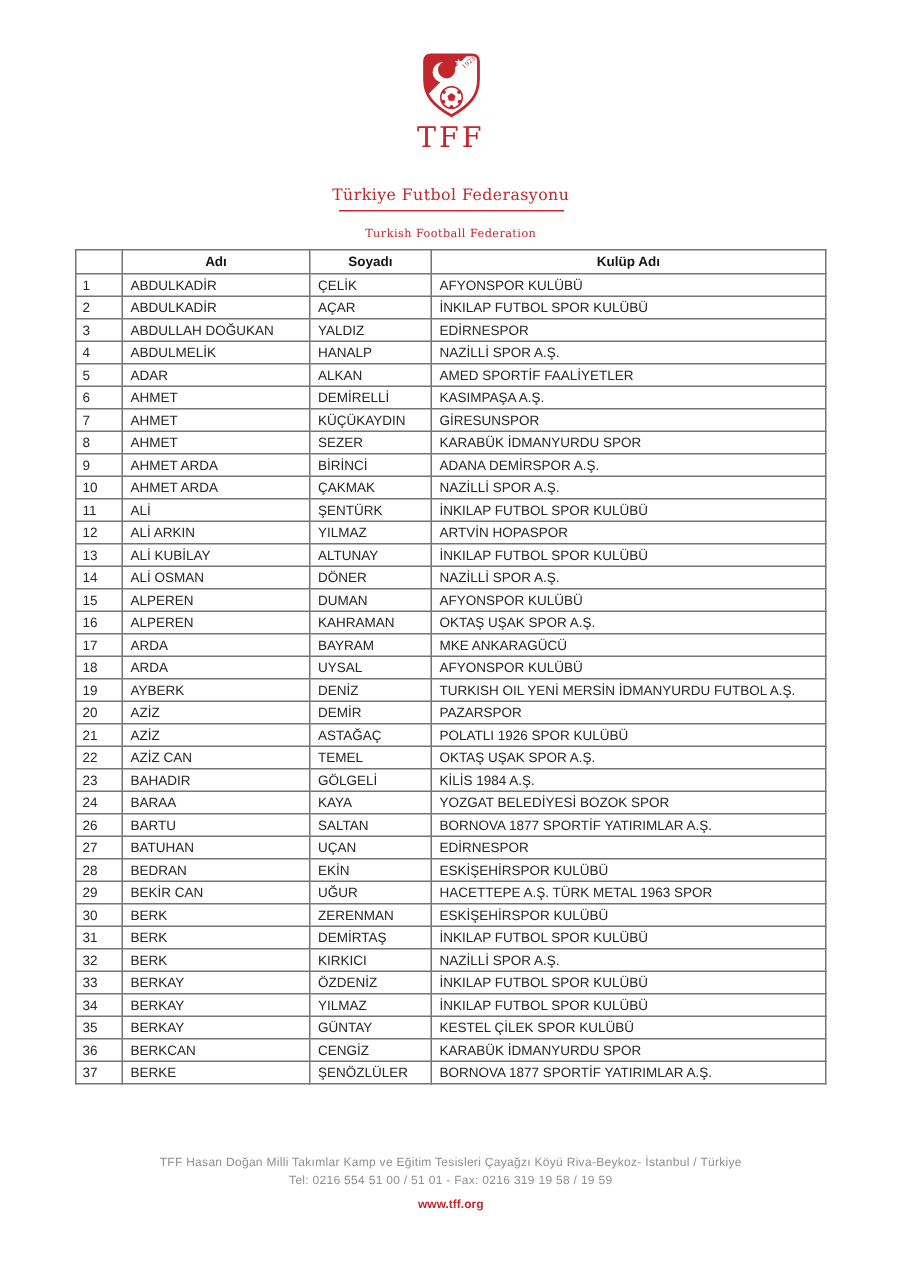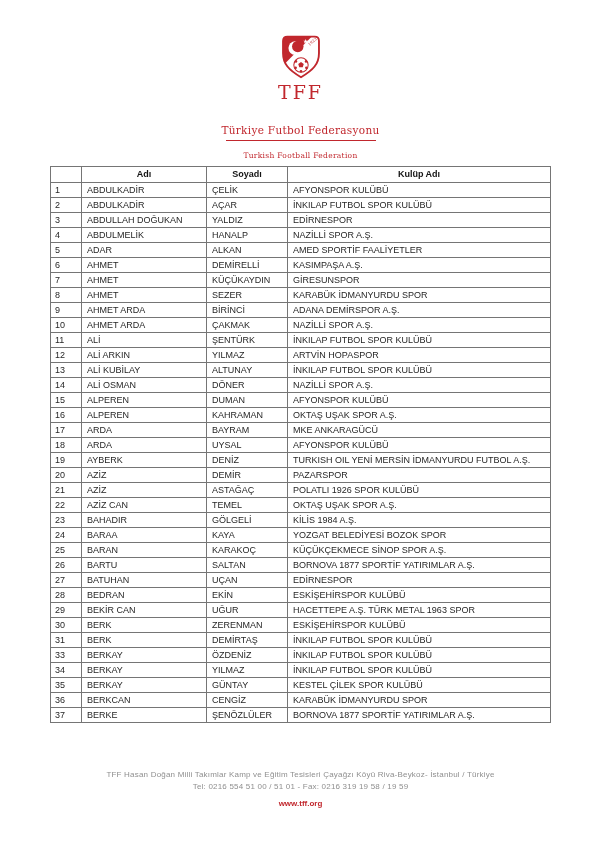--- a/index.html
+++ b/index.html
@@ -222,26 +222,20 @@
           <td>GÖLGELİ</td>
           <td>KİLİS 1984 A.Ş.</td>
         </tr>
         <tr>
           <td>24</td>
           <td>BARAA</td>
           <td>KAYA</td>
           <td>YOZGAT BELEDİYESİ BOZOK SPOR</td>
         </tr>
         <tr>
-          <td>25</td>
-          <td>BARAN</td>
-          <td>KARAKOÇ</td>
-          <td>KÜÇÜKÇEKMECE SİNOP SPOR A.Ş.</td>
-        </tr>
-        <tr>
           <td>26</td>
           <td>BARTU</td>
           <td>SALTAN</td>
           <td>BORNOVA 1877 SPORTİF YATIRIMLAR A.Ş.</td>
         </tr>
         <tr>
           <td>27</td>
           <td>BATUHAN</td>
           <td>UÇAN</td>
           <td>EDİRNESPOR</td>
@@ -262,20 +256,26 @@
           <td>30</td>
           <td>BERK</td>
           <td>ZERENMAN</td>
           <td>ESKİŞEHİRSPOR KULÜBÜ</td>
         </tr>
         <tr>
           <td>31</td>
           <td>BERK</td>
           <td>DEMİRTAŞ</td>
           <td>İNKILAP FUTBOL SPOR KULÜBÜ</td>
+        </tr>
+        <tr>
+          <td>32</td>
+          <td>BERK</td>
+          <td>KIRKICI</td>
+          <td>NAZİLLİ SPOR A.Ş.</td>
         </tr>
         <tr>
           <td>33</td>
           <td>BERKAY</td>
           <td>ÖZDENİZ</td>
           <td>İNKILAP FUTBOL SPOR KULÜBÜ</td>
         </tr>
         <tr>
           <td>34</td>
           <td>BERKAY</td>

